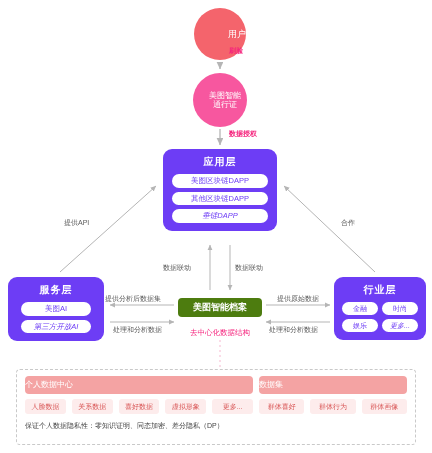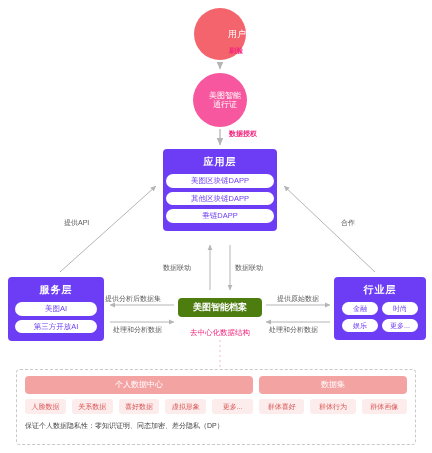--- a/index.html
+++ b/index.html
@@ -51,21 +51,21 @@
     width: 54px; height: 54px;
     background: #f7579f;
     font-size: 8px;
     padding: 0 6px;
   }
   #pass-node .pl { display: block; }
 
   
   .purple-box {
     background: #6d3df5;
-    border-radius: 4px;
+    border-radius: 9px;
     display: flex;
     flex-direction: column;
     align-items: center;
     padding: 6px 7px 8px 7px;
   }
   .purple-box .box-title {
     color: #ffffff;
     font-size: 10px;
     font-weight: bold;
     letter-spacing: 1px;
@@ -76,27 +76,27 @@
     color: #6d3df5;
     border-radius: 10px;
     font-size: 7.5px;
     text-align: center;
     padding: 3px 0 3px 0;
     margin-bottom: 4px;
     width: 100%;
     box-sizing: border-box;
     line-height: 1;
   }
-  .pill:last-child { margin-bottom: 0; }
+  .pill:last-child { margin-bottom: 0; font-style: italic; }
 
   #app-layer { left: 163px; top: 149px; width: 114px; }
-  #app-layer .pill { width: 108px; text-align: center; }
+  #app-layer .pill { width: 96px; text-align: center; }
 
   #service-layer { left: 8px; top: 277px; width: 96px; }
-  #service-layer .pill { width: 82px; }
+  #service-layer .pill { width: 70px; }
 
   #industry-layer { left: 334px; top: 277px; width: 92px; }
   #industry-layer .grid {
     display: flex;
     flex-wrap: wrap;
     gap: 4px;
     justify-content: center;
     width: 100%;
   }
   #industry-layer .grid .pill {
@@ -149,21 +149,21 @@
   }
   #data-panel .head-row {
     display: flex;
     gap: 6px;
   }
   .head-bar {
     background: #f4a3a3;
     color: #ffffff;
     font-size: 8px;
     border-radius: 4px;
-    text-align: center;
+    text-align: left;
     padding: 5px 0;
     line-height: 1;
   }
   #head-personal { flex: 0 0 228px; }
   #head-dataset { flex: 1; }
 
   #data-panel .tag-row {
     display: flex;
     gap: 6px;
     margin-top: 5px;

